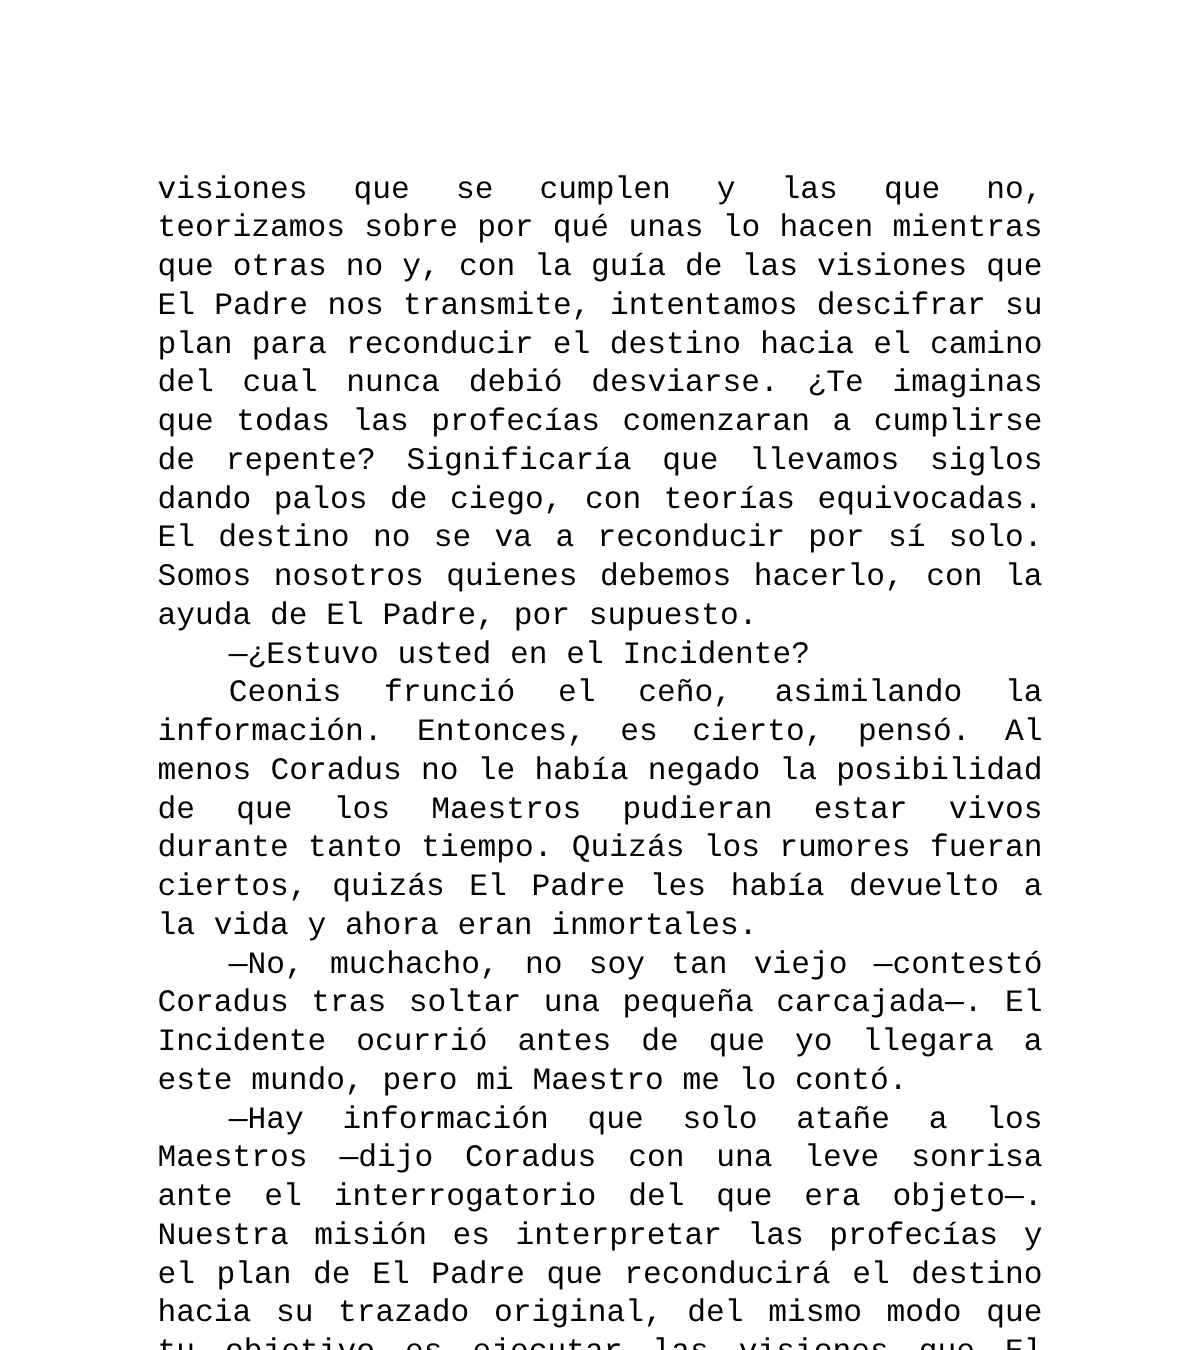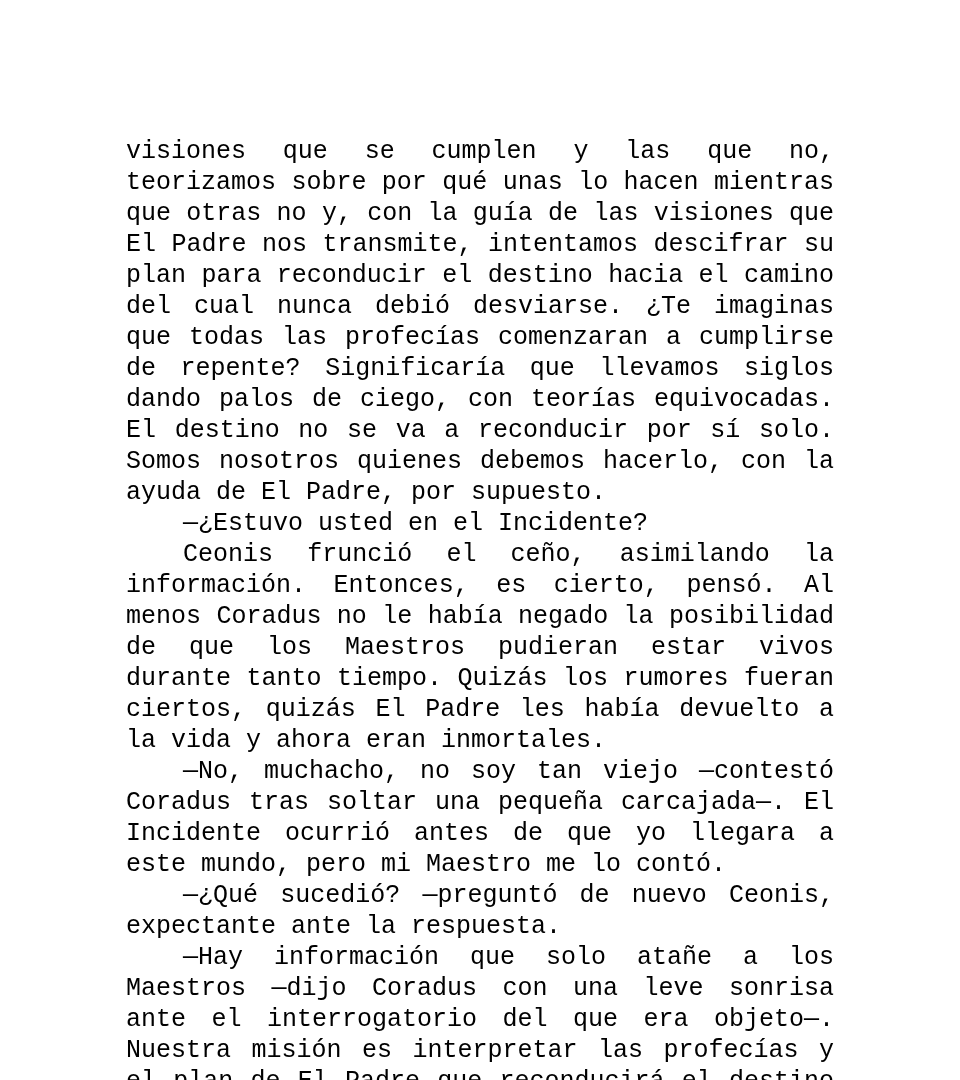--- a/index.html
+++ b/index.html
@@ -37,15 +37,14 @@
   }
 </style>
 </head>
 <body>
 
 <div class="book-page">
   <p>visiones que se cumplen y las que no, teorizamos sobre por qué unas lo hacen mientras que otras no y, con la guía de las visiones que El Padre nos transmite, intentamos descifrar su plan para reconducir el destino hacia el camino del cual nunca debió desviarse. ¿Te imaginas que todas las profecías comenzaran a cumplirse de repente? Significaría que llevamos siglos dando palos de ciego, con teorías equivocadas. El destino no se va a reconducir por sí solo. Somos nosotros quienes debemos hacerlo, con la ayuda de El Padre, por supuesto.</p>
   <p class="indented">—¿Estuvo usted en el Incidente?</p>
   <p class="indented">Ceonis frunció el ceño, asimilando la información. Entonces, es cierto, pensó. Al menos Coradus no le había negado la posibilidad de que los Maestros pudieran estar vivos durante tanto tiempo. Quizás los rumores fueran ciertos, quizás El Padre les había devuelto a la vida y ahora eran inmortales.</p>
   <p class="indented">—No, muchacho, no soy tan viejo —contestó Coradus tras soltar una pequeña carcajada—. El Incidente ocurrió antes de que yo llegara a este mundo, pero mi Maestro me lo contó.</p>
-  <p class="indented">—¿Qué sucedió? —preguntó de nuevo Ceonis, expectante ante la respuesta.</p>
   <p class="indented">—Hay información que solo atañe a los Maestros —dijo Coradus con una leve sonrisa ante el interrogatorio del que era objeto—. Nuestra misión es interpretar las profecías y el plan de El Padre que reconducirá el destino hacia su trazado original, del mismo modo que tu objetivo es ejecutar las visiones que El Padre te envía en tus sueños.</p>
 </div>
 
 </body></html>

